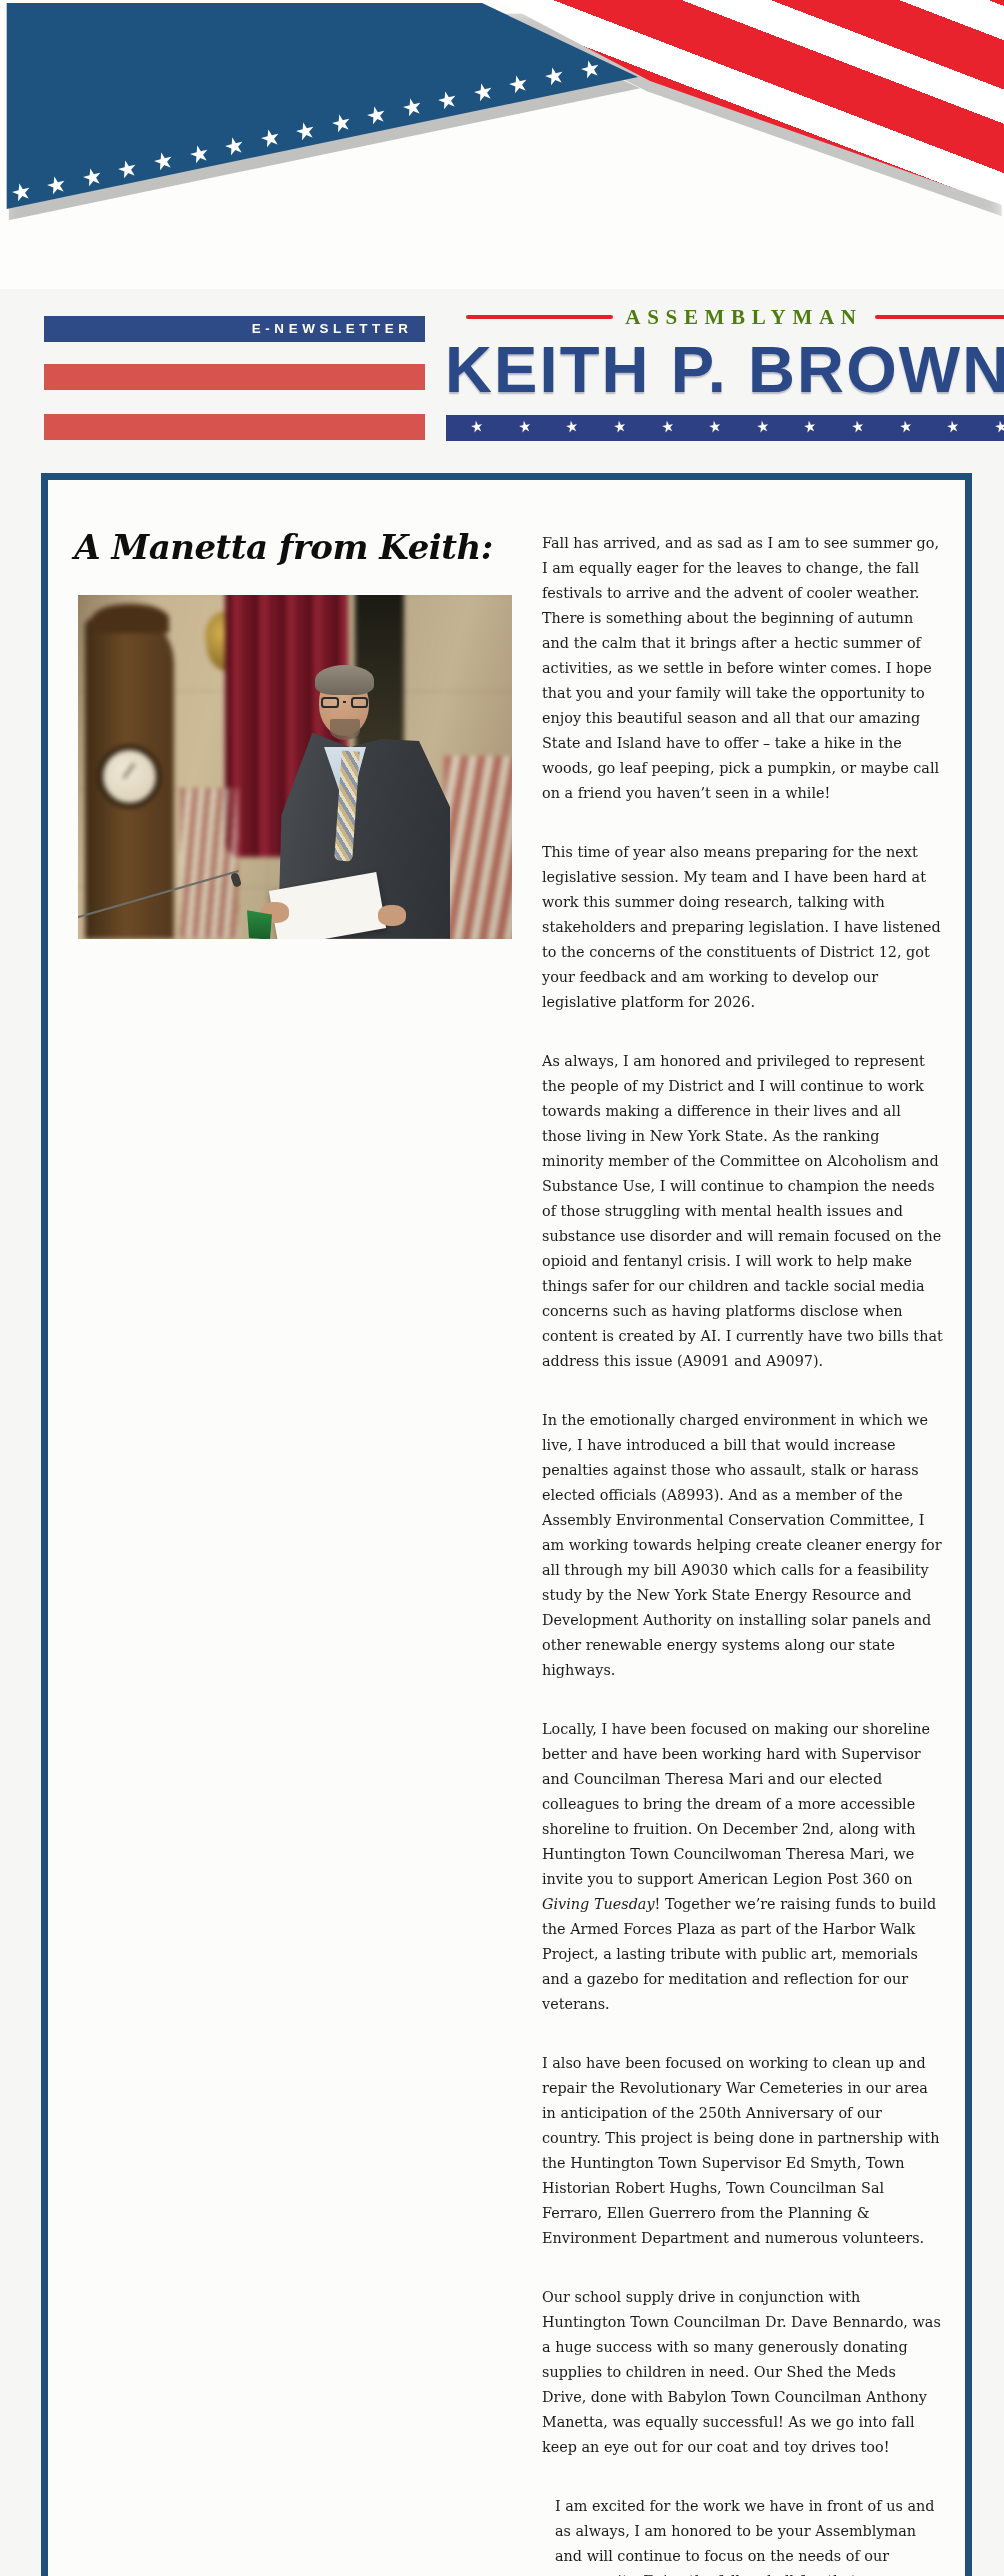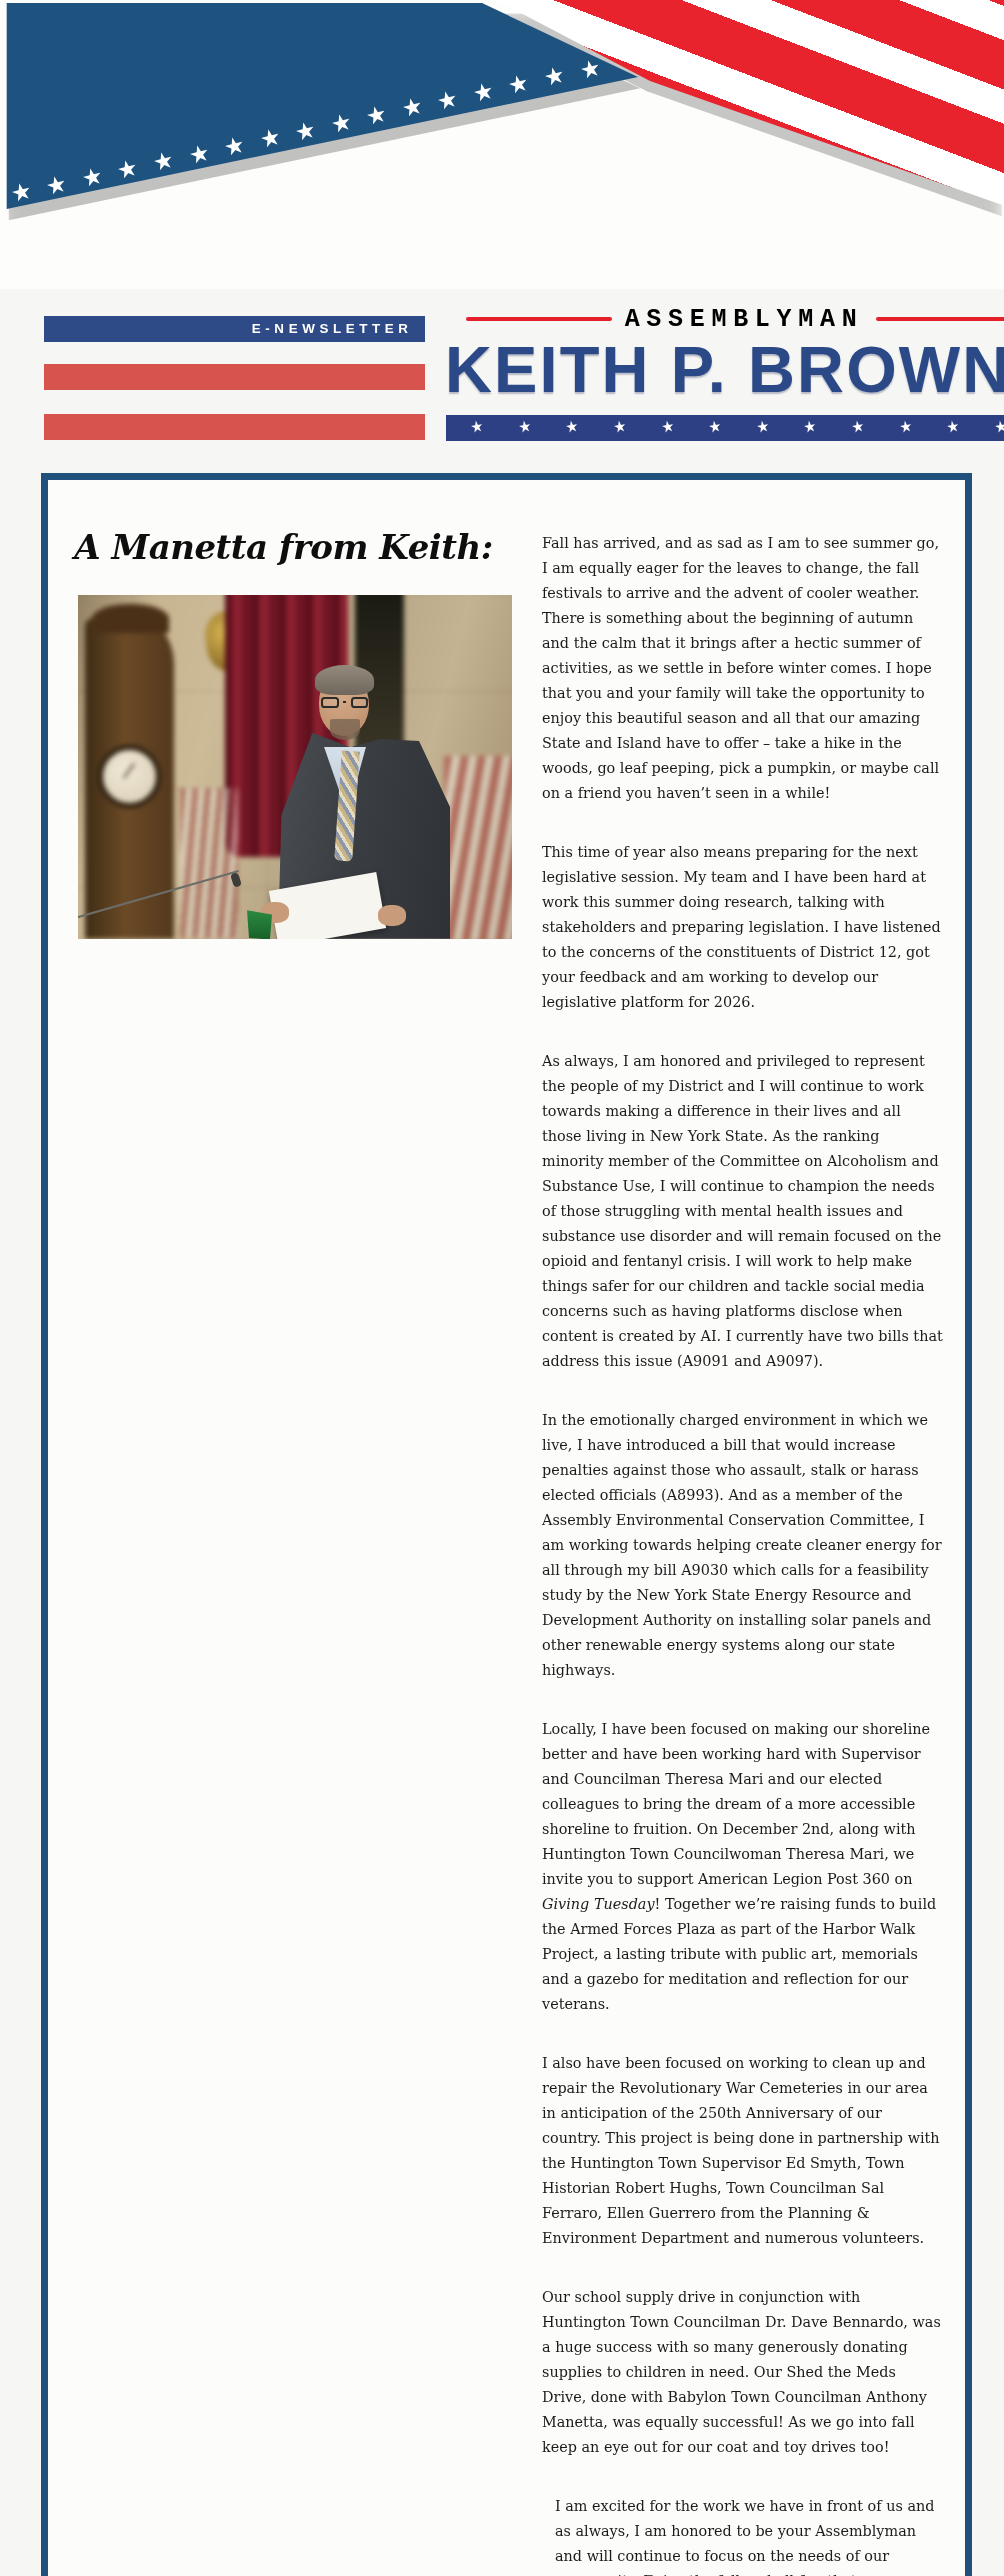--- a/index.html
+++ b/index.html
@@ -52,22 +52,22 @@
   .red-stripe { position: absolute; left: 0; width: 381px; height: 26px; background: #d7534e; }
   .red-stripe.s1 { top: 75px; }
   .red-stripe.s2 { top: 125px; }
 
   .assemblyman-row {
     position: absolute; left: 422px; top: 15.5px; width: 556px;
     display: flex; align-items: center; gap: 12.4px;
   }
   .assemblyman-row .rule { flex: 1; height: 4.6px; background: #e5202a; border-radius: 2.6px; }
   .assemblyman-row .office {
-    color: #000000; font-family: Liberation Mono, monospace; font-weight: 700;
-    font-size: 25px; letter-spacing: 6.7px; white-space: nowrap;
+    color: #4d7c0f; font-family: Liberation Serif, serif; font-weight: 700;
+    font-size: 21px; letter-spacing: 6.7px; white-space: nowrap;
   }
   .big-name {
     position: absolute; left: 401px; top: 47px; width: 592px;
     font-family: "Liberation Sans", sans-serif; font-weight: 700;
     font-size: 65px; line-height: 1.05; letter-spacing: 2.1px;
     color: #2b4887; white-space: nowrap;
     text-shadow: 0 2.1px 1.5px rgba(35,45,85,.30);
   }
   .stars-bar {
     position: absolute; left: 402px; top: 126px; width: 586px; height: 26px;

